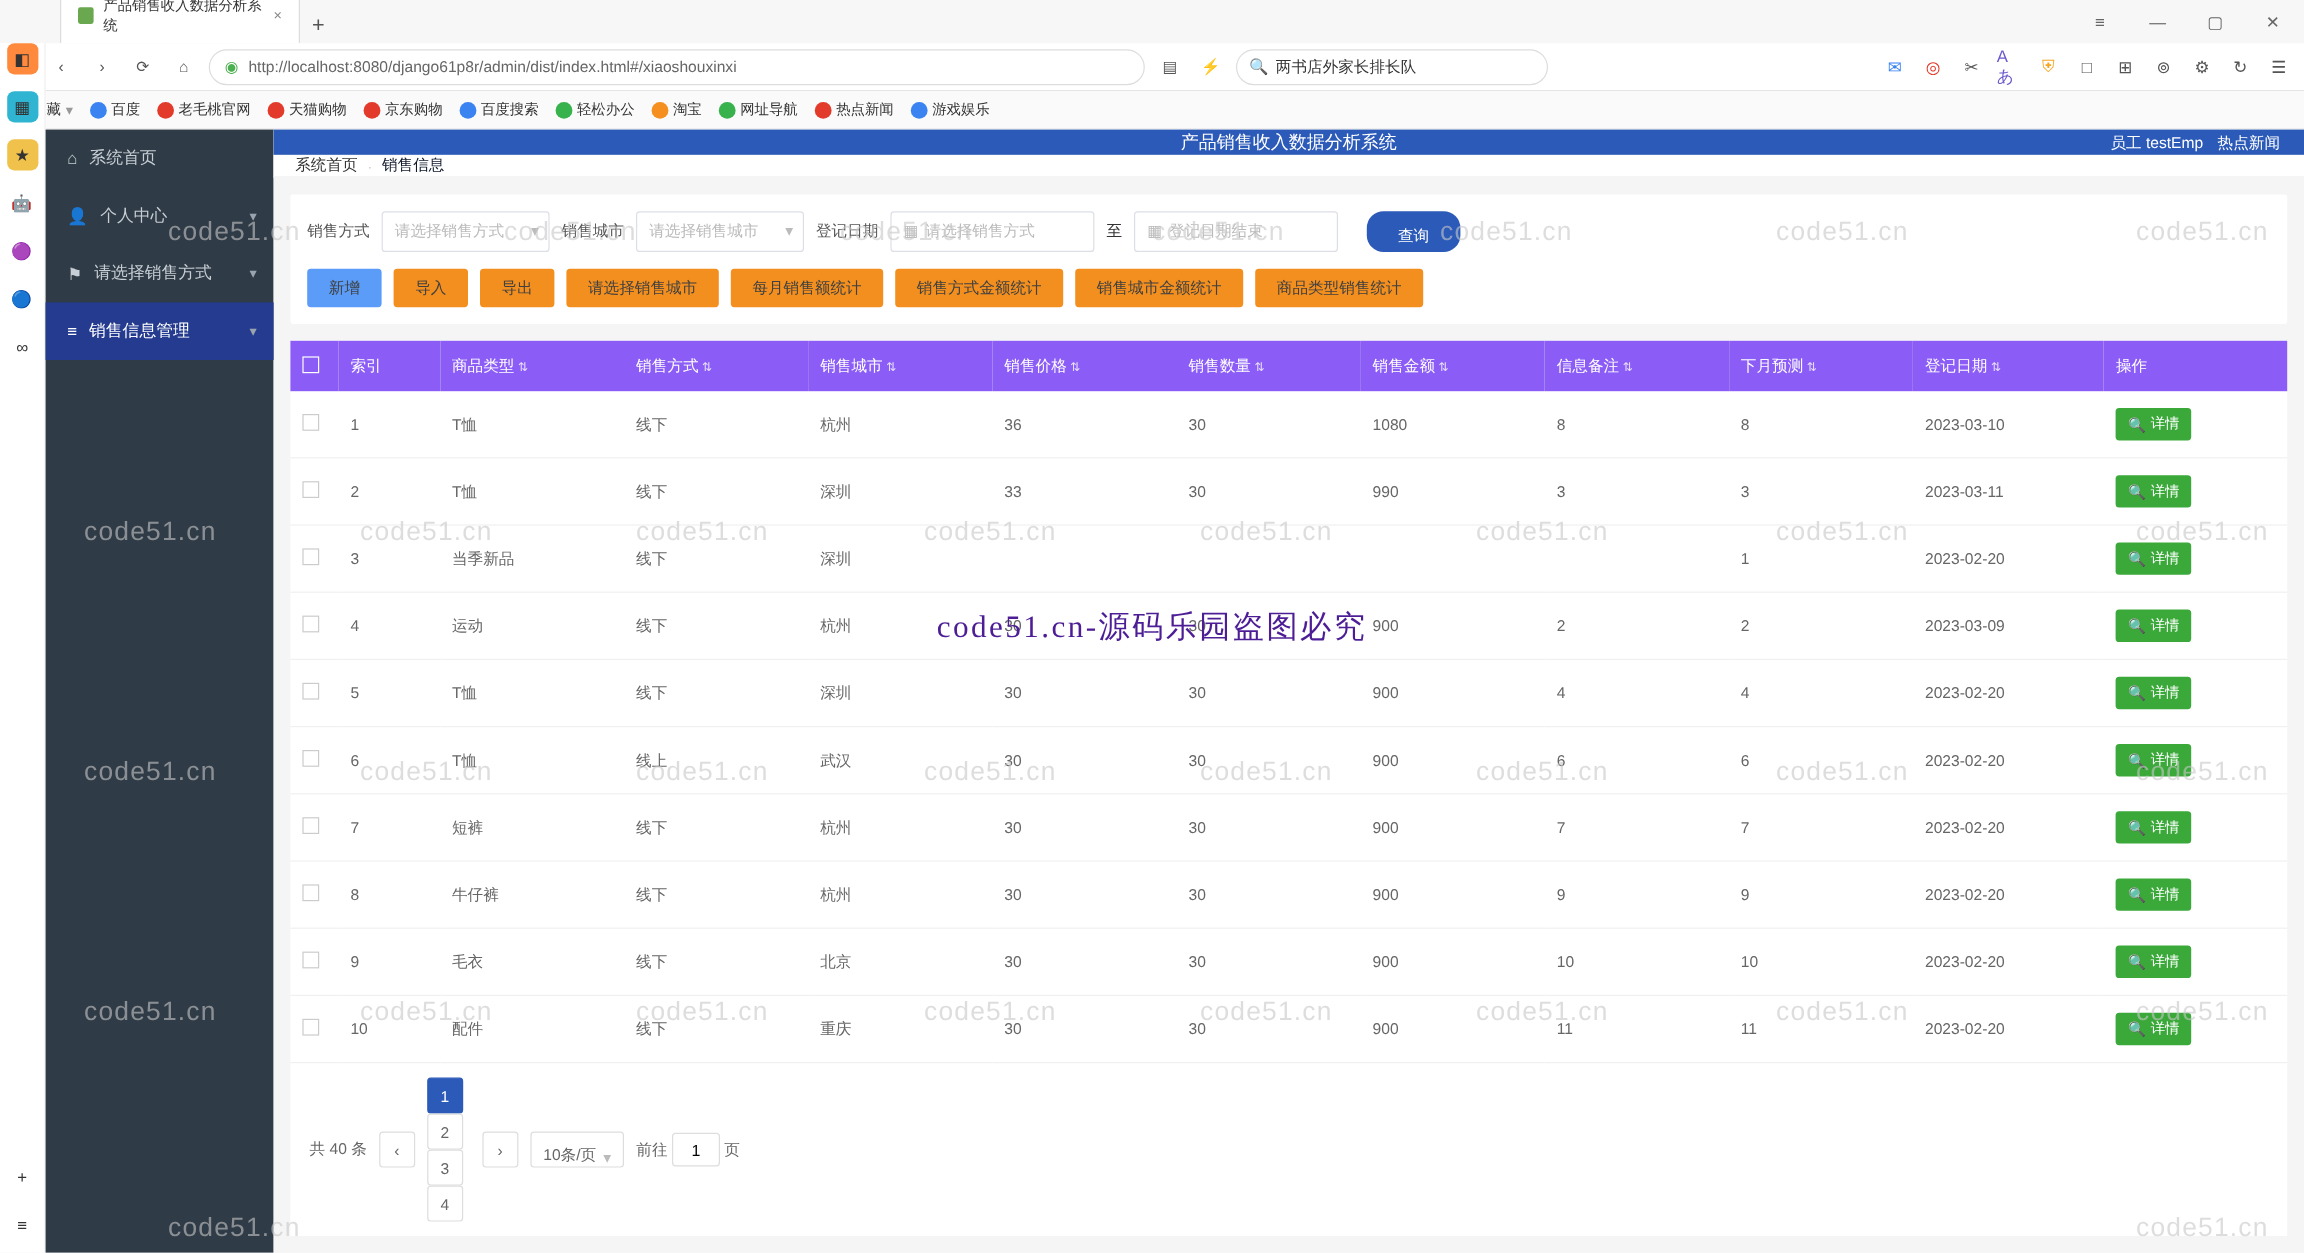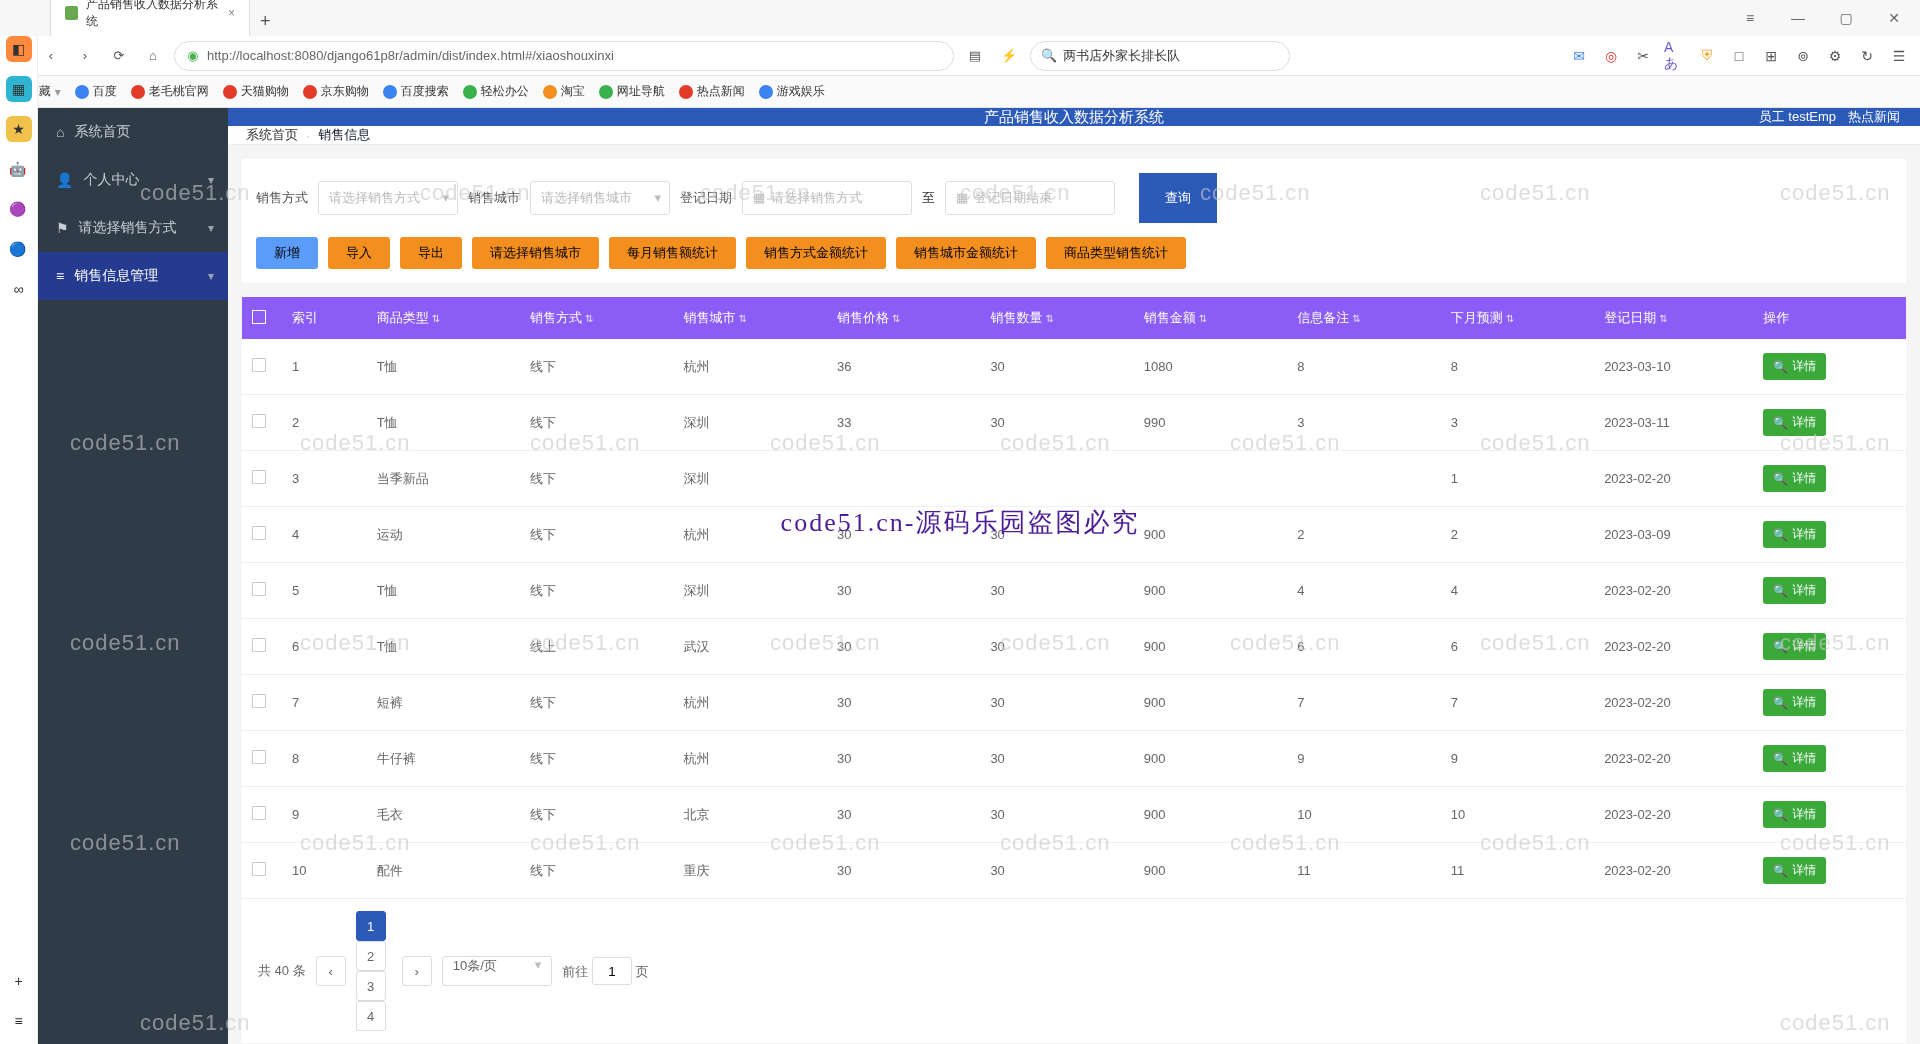--- a/index.html
+++ b/index.html
@@ -34,36 +34,36 @@
   .topbar .title { position: absolute; left: 50%; transform: translateX(-50%); font-size: 15px; }
   .topbar .user { margin-left: auto; padding-right: 20px; font-size: 13px; display: flex; gap: 12px; }
   .breadcrumb { height: 38px; background: #fff; display: flex; align-items: center; padding: 0 18px; font-size: 13px; color: #333; border-bottom: 1px solid #eee; }
   .breadcrumb .sep { color: #ccc; margin: 0 8px; }
   .breadcrumb .cur { color: #0f172a; }
   .panel { margin: 14px; background: #fff; padding: 14px; border-radius: 2px; }
   .filter { display: flex; align-items: center; gap: 10px; font-size: 13px; }
   .filter label { color: #555; }
   .filter .sel, .filter .inp { height: 34px; border: 1px solid #dcdfe6; border-radius: 3px; padding: 0 10px; color: #bbb; background: #fff; display: flex; align-items: center; min-width: 140px; position: relative; font-family: Liberation Serif, serif; }
   .filter .sel .caret { position: absolute; right: 8px; color: #bbb; }
-  .filter .btn-q { background: #2c5ab8; color: #fff; border: none; height: 50px; padding: 12px 26px; border-radius: 0; cursor: pointer; margin-left: 14px; font-size: 13px; }
+  .filter .btn-q { background: #2c5ab8; color: #fff; border: none; height: 34px; padding: 12px 26px; border-radius: 14px; cursor: pointer; margin-left: 14px; font-size: 13px; }
   .actions { display: flex; gap: 10px; margin-top: 14px; }
-  .actions .btn { height: 32px; padding: 0 18px; border: none; border-radius: 3px; color: #000000; cursor: pointer; font-size: 13px; }
+  .actions .btn { height: 32px; padding: 0 18px; border: none; border-radius: 3px; color: #404040; cursor: pointer; font-size: 13px; }
   .btn-blue { background: #5a9cf8; }
   .btn-orange { background: #f38f1f; }
   .table-wrap { margin: 0 14px 14px 14px; background: #fff; }
   table { width: 100%; border-collapse: collapse; font-size: 13px; }
   thead th { background: #8b5cf6; color: #fff; font-weight: 500; text-align: left; padding: 12px 10px; font-size: 13px; }
   thead th .sort { font-size: 10px; margin-left: 3px; opacity: .8; }
   tbody td { padding: 14px 10px; border-bottom: 1px solid #f0f0f0; color: #666; }
   .chk { width: 14px; height: 14px; border: 1px solid #ccc; display: inline-block; }
   .btn-detail { background: #3aa93a; color: #fff; border: none; border-radius: 3px; padding: 5px 10px; font-size: 12px; cursor: pointer; display: inline-flex; align-items: center; gap: 4px; }
   .pager { padding: 12px 16px; display: flex; align-items: center; gap: 10px; font-size: 13px; color: #666; }
   .pager .pg { width: 30px; height: 30px; border: 1px solid #ddd; border-radius: 3px; display: flex; align-items: center; justify-content: center; cursor: pointer; background: #fff; }
   .pager .pg.cur { background: #2c5ab8; color: #fff; border-color: #2c5ab8; }
-  .pager .sel { height: 30px; border: 1px solid #ddd; border-radius: 3px; padding: 0 10px; background: #fff; display: flex; align-items: flex-start; gap: 32px; }
+  .pager .sel { height: 30px; border: 1px solid #ddd; border-radius: 3px; padding: 0 10px; background: #fff; display: flex; align-items: flex-end; }
   .pager .goto input { width: 40px; height: 28px; border: 1px solid #ddd; border-radius: 3px; text-align: center; }
   .watermark { position: absolute; left: 50%; top: 50%; transform: translate(-50%,-50%); font-size: 26px; color: #4c1d95; font-family: "SimSun", serif; pointer-events: none; z-index: 50; font-weight: 500; letter-spacing: 2px; }
   .wm-gray { position: absolute; color: #c8c8c8; font-size: 22px; pointer-events: none; z-index: 30; font-family: Arial; opacity: .6; letter-spacing: 1px; }
 </style>
 </head>
 <body>
 
 <div class="browser-chrome">
   <div class="tabbar">
     <div class="tab">

